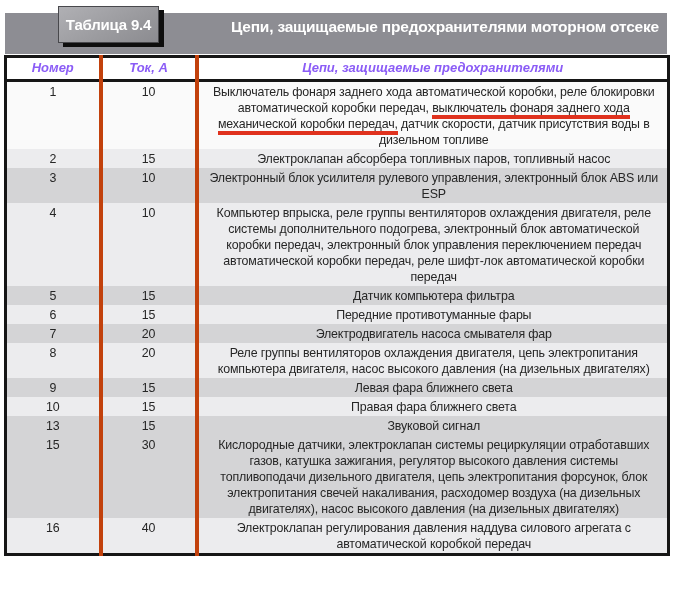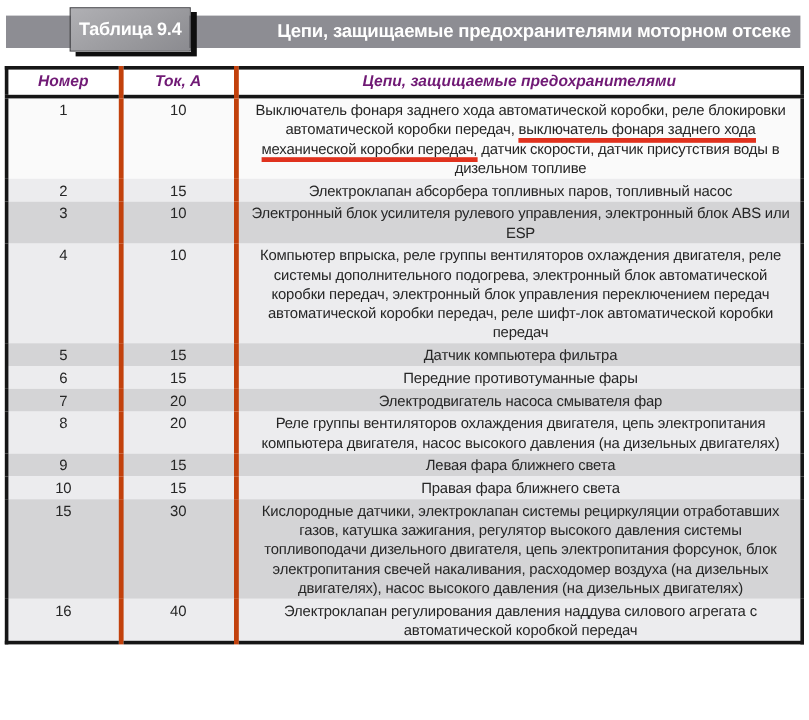--- a/index.html
+++ b/index.html
@@ -4,21 +4,21 @@
 <style>
   html,body { margin:0; padding:0; background:#ffffff; }
   .page {
     position:relative; width:674px; height:600px; background:#ffffff;
     font-family:"Liberation Sans", sans-serif; overflow:hidden;
     -webkit-font-smoothing:antialiased;
   }
 
   
   .titlebar {
-    position:absolute; top:13px; left:5px; right:7px; height:27px;
+    position:absolute; top:13px; left:5px; right:7px; height:41px;
     background:#8d8d93;
   }
   .titlebar-text {
     position:absolute; right:8px; top:0; line-height:27px;
     color:#ffffff; font-weight:bold; font-size:15.5px; letter-spacing:-0.2px;
     white-space:nowrap;
   }
   .tab {
     position:absolute; top:6px; left:20px; width:101px; height:37px;
     background:linear-gradient(150deg,#b0b0b4 0%,#96969a 70%,#8b8b90 100%);
@@ -34,21 +34,21 @@
   table.fuse-table {
     position:absolute; top:55px; left:4px; width:666px;
     border-collapse:collapse; table-layout:fixed;
     border:3px solid #161616;
   }
   .fuse-table col.c-num { width:95px; }
   .fuse-table col.c-cur { width:96px; }
 
   .fuse-table th {
     border-bottom:3px solid #161616;
-    font-style:italic; font-weight:bold; font-size:13px; color:#701a75;
+    font-style:italic; font-weight:bold; font-size:13px; color:#8b5cf6;
     padding:2px 0 3px 0; background:#ffffff; text-align:center;
     line-height:16px;
   }
   .fuse-table th + th, .fuse-table td + td { border-left:4px solid #c2410c; }
 
   .fuse-table td {
     font-size:12.4px; line-height:16px; letter-spacing:-0.15px;
     color:#262626; vertical-align:top; padding:1.5px 0;
   }
   .fuse-table td.num, .fuse-table td.cur { text-align:center; }
@@ -130,20 +130,25 @@
         <td class="num">9</td>
         <td class="cur">15</td>
         <td class="circ">Левая фара ближнего света</td>
       </tr>
       <tr class="row-lt">
         <td class="num">10</td>
         <td class="cur">15</td>
         <td class="circ">Правая фара ближнего света</td>
       </tr>
       <tr class="row-sh">
+        <td class="num">13</td>
+        <td class="cur">15</td>
+        <td class="circ">Звуковой сигнал</td>
+      </tr>
+      <tr class="row-sh">
         <td class="num">15</td>
         <td class="cur">30</td>
         <td class="circ">Кислородные датчики, электроклапан системы рециркуляции отработавших газов, катушка зажигания, регулятор высокого давления системы топливоподачи дизельного двигателя, цепь электропитания форсунок, блок электропитания свечей накаливания, расходомер воздуха (на дизельных двигателях), насос высокого давления (на дизельных двигателях)</td>
       </tr>
       <tr class="row-lt">
         <td class="num">16</td>
         <td class="cur">40</td>
         <td class="circ">Электроклапан регулирования давления наддува силового агрегата с автоматической коробкой передач</td>
       </tr>
 

